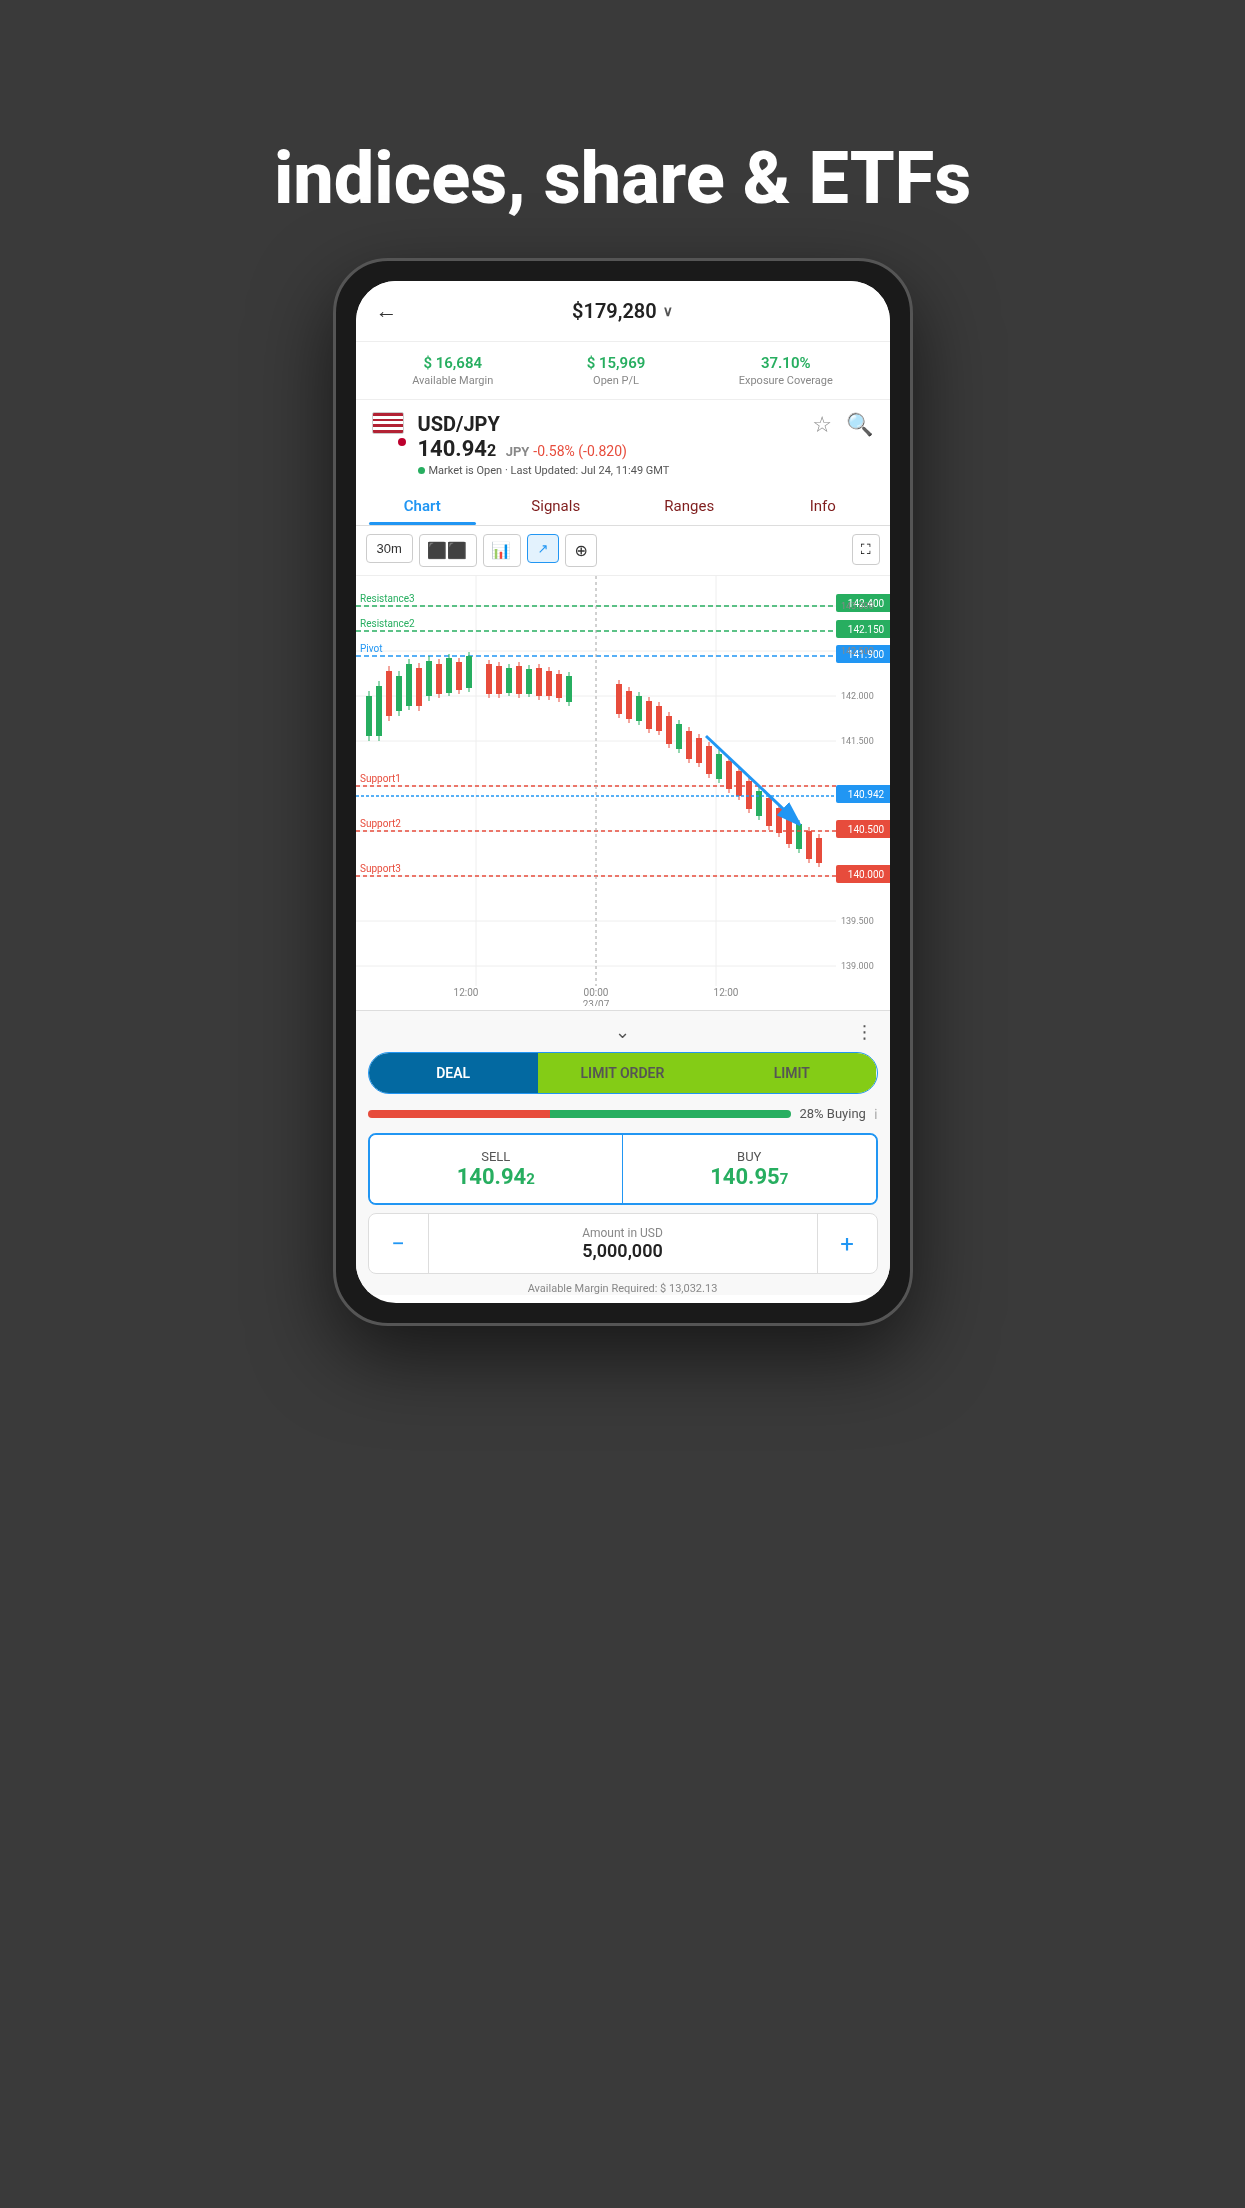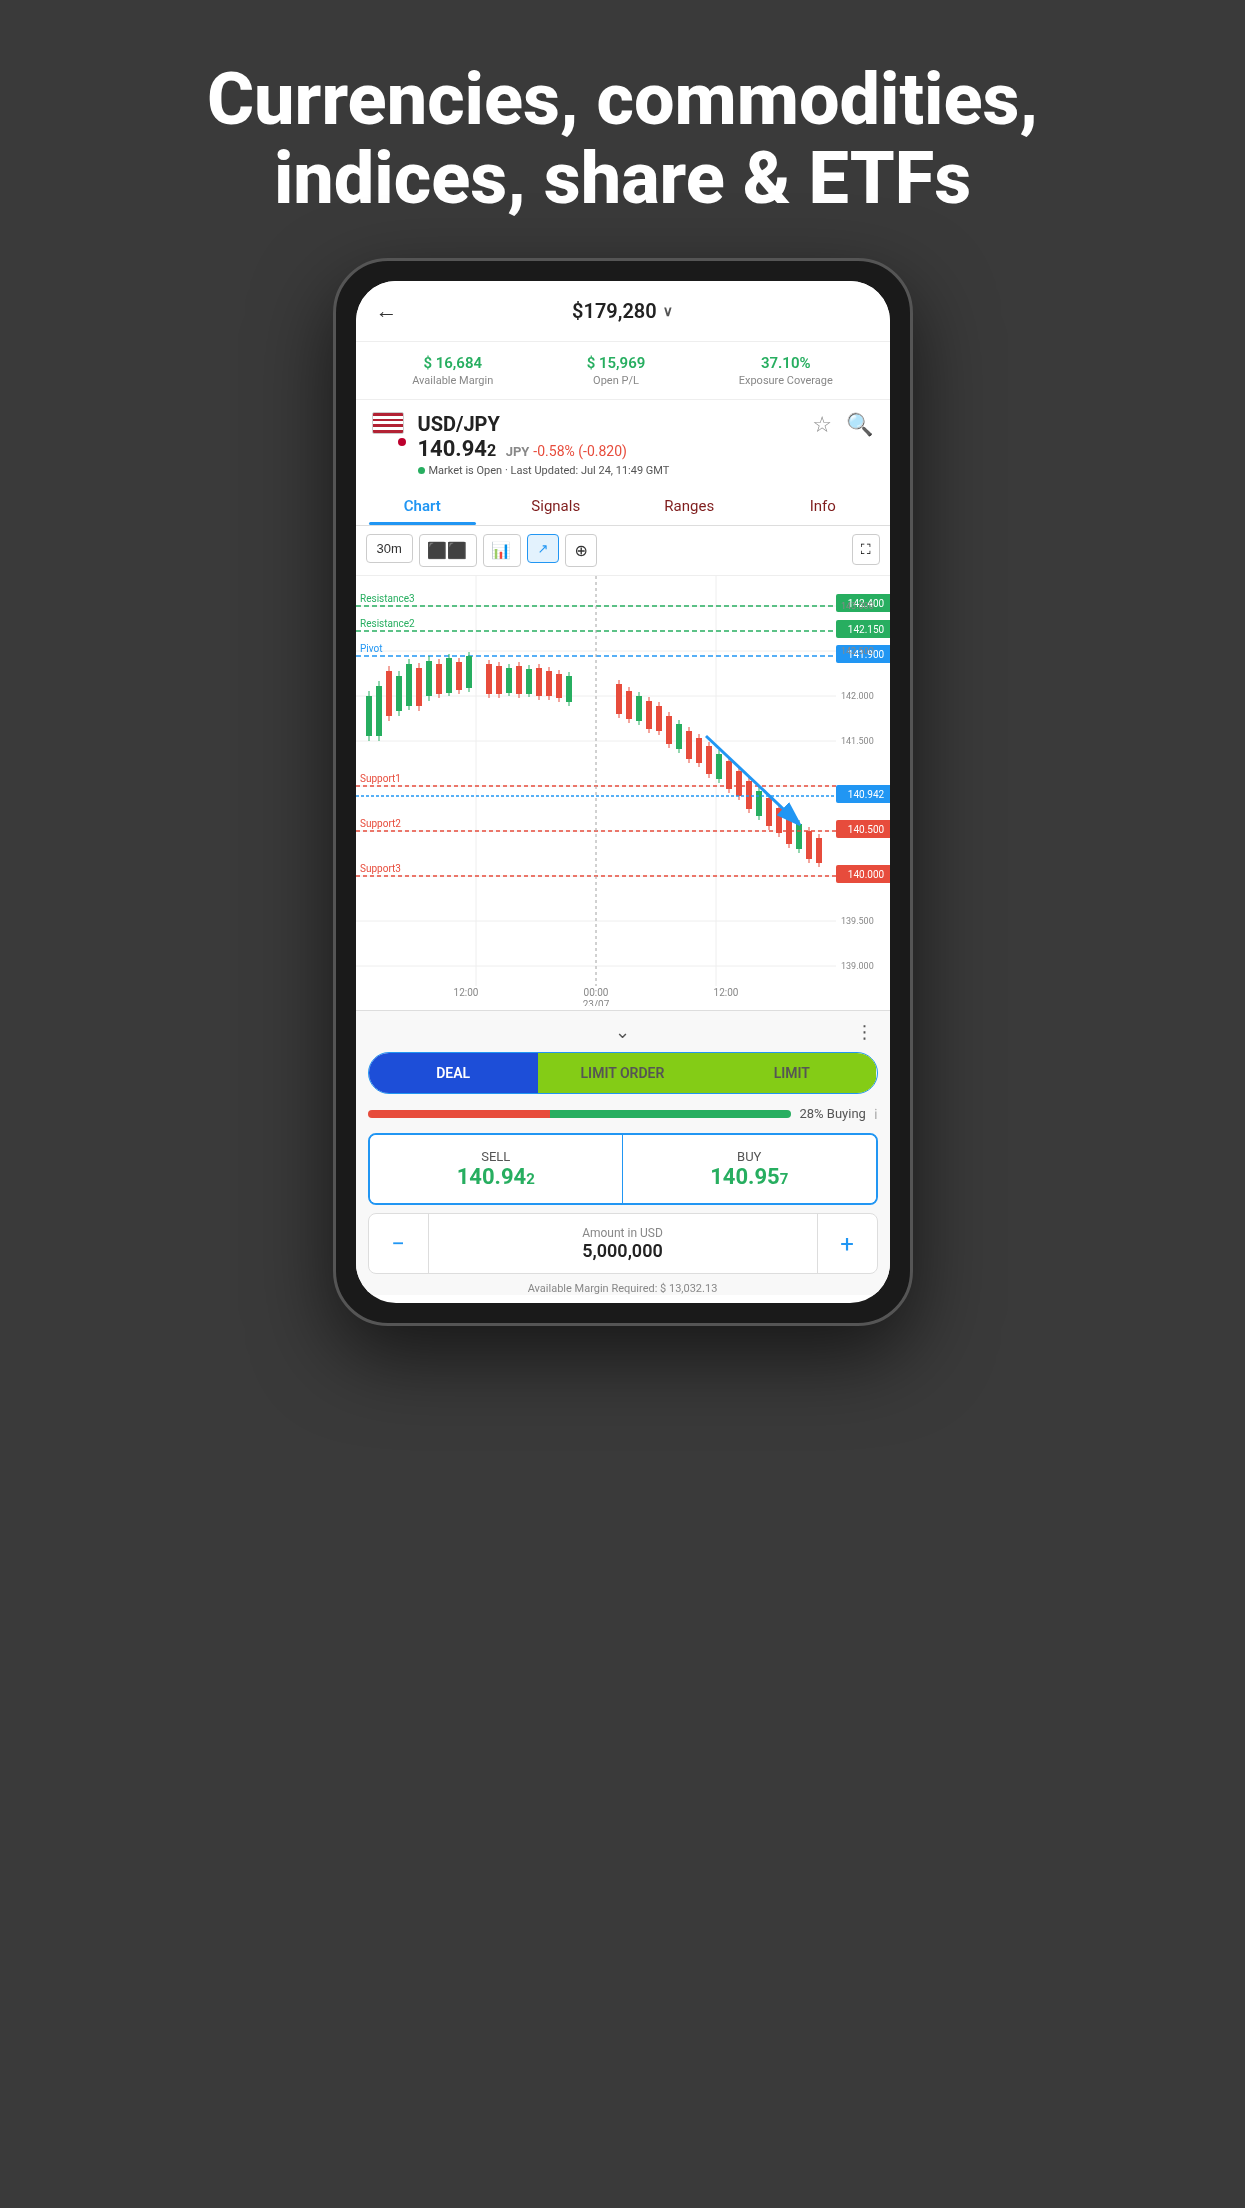--- a/index.html
+++ b/index.html
@@ -215,21 +215,21 @@
       flex: 1;
       text-align: center;
       padding: 12px 0;
       font-size: 14px;
       font-weight: 600;
       cursor: pointer;
       color: #555;
       background: #84cc16;
     }
     .deal-tab.active {
-      background: #1d4ed8;
+      background: #0369a1;
       color: #fff;
     }
     
     .sentiment-row {
       display: flex;
       align-items: center;
       margin: 10px 12px;
       gap: 8px;
     }
     .sentiment-bar {
@@ -307,21 +307,21 @@
       border-radius: 10px;
       font-size: 20px;
       font-weight: 600;
       cursor: pointer;
     }
   </style>
 </head>
 <body>
 
 <h1 class="headline">
-  <span>Currencies, commodities,</span><br>
+  <br>
   <span>indices, share &amp; ETFs</span>
 </h1>
 
 <div class="phone-wrapper">
   <div class="phone-screen">
 
     <div class="screen-header">
       <span class="back-btn">←</span>
       <div class="balance-display">
         <span>$179,280</span>

